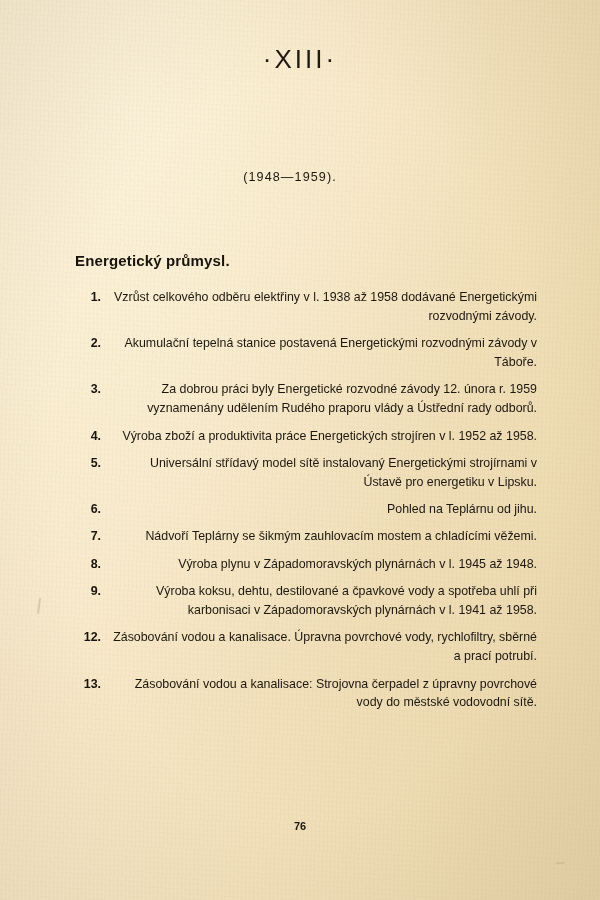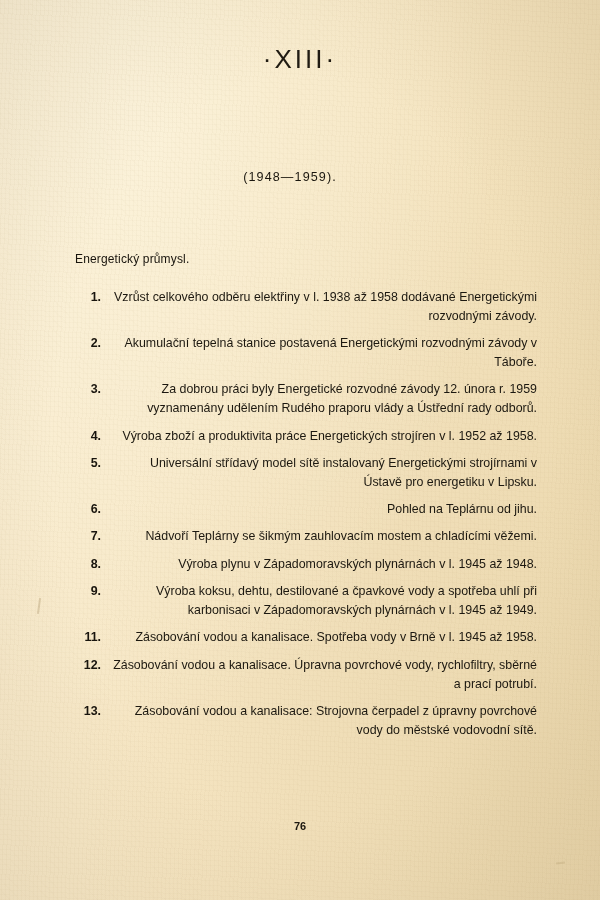--- a/index.html
+++ b/index.html
@@ -86,22 +86,22 @@
     font-size: 12.6px;
     font-weight: 400;
     letter-spacing: 1.1px;
     color: #1b170f;
   }
 
   .section-heading {
     position: absolute;
     top: 252px;
     left: 75px;
-    font-size: 12px;
-    font-weight: 400;
+    font-size: 15px;
+    font-weight: 700;
     letter-spacing: 0.15px;
     color: #18140d;
   }
 
   .plate-list {
     position: absolute;
     top: 288px;
     left: 75px;
     width: 462px;
     margin: 0;
@@ -206,25 +206,21 @@
         <li class="plate-item">
           <span class="plate-num">7.</span>
           <span class="plate-text one-line">Nádvoří Teplárny se šikmým zauhlovacím mostem a chladícími věžemi.</span>
         </li>
         <li class="plate-item">
           <span class="plate-num">8.</span>
           <span class="plate-text one-line">Výroba plynu v Západomoravských plynárnách v l. 1945 až 1948.</span>
         </li>
         <li class="plate-item">
           <span class="plate-num">9.</span>
-          <span class="plate-text one-line">Výroba koksu, dehtu, destilované a čpavkové vody a spotřeba uhlí při karbonisaci v Západomoravských plynárnách v l. 1945 až 1949.</span>
-        </li>
-        <li class="plate-item">
-          <span class="plate-num">11.</span>
-          <span class="plate-text one-line">Zásobování vodou a kanalisace. Spotřeba vody v Brně v l. 1945 až 1958.</span>
+          <span class="plate-text one-line">Výroba koksu, dehtu, destilované a čpavkové vody a spotřeba uhlí při karbonisaci v Západomoravských plynárnách v l. 1941 až 1958.</span>
         </li>
         <li class="plate-item">
           <span class="plate-num">12.</span>
           <span class="plate-text one-line">Zásobování vodou a kanalisace. Úpravna povrchové vody, rychlofiltry, sběrné a prací potrubí.</span>
         </li>
         <li class="plate-item">
           <span class="plate-num">13.</span>
           <span class="plate-text one-line">Zásobování vodou a kanalisace: Strojovna čerpadel z úpravny po­vrchové vody do městské vodovodní sítě.</span>
         </li>
       </ol>

